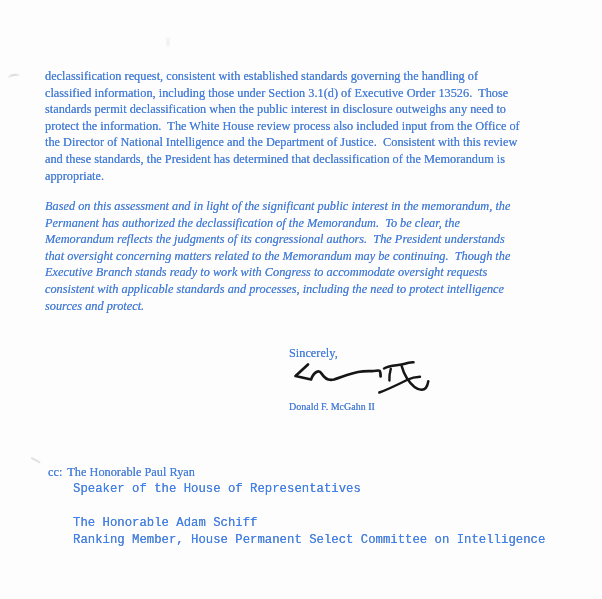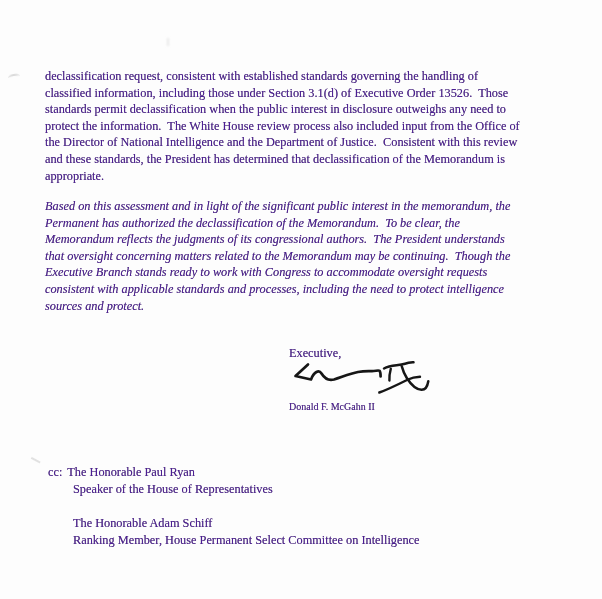--- a/index.html
+++ b/index.html
@@ -3,34 +3,34 @@
 <meta charset="utf-8">
 <title>Scanned Letter</title>
 <style>
   html,body{margin:0;padding:0;background:#e8e8e8;}
   .page{
     position:relative;
     width:602px;height:599px;
     background:#fdfdfd;
     overflow:hidden;
     font-family:"Liberation Serif","DejaVu Serif",serif;
-    color:#4c1d95;
+    color:#3b82f6;
   }
   .para{position:absolute;left:45px;font-size:12.3px;line-height:16.6px;}
   .ln{white-space:pre;text-shadow:0 0 .5px rgba(25,25,25,.55);}
   .p1{top:68px;}
   .p2{top:198px;font-style:italic;}
   .salutation{
     position:absolute;left:289px;top:345px;
     font-size:12.3px;line-height:16.6px;
   }
   .signature{position:absolute;left:288px;top:358px;}
   .signer{position:absolute;left:289px;top:399px;font-size:10px;line-height:16.2px;}
   .cc{position:absolute;left:48px;top:464px;font-size:12.3px;line-height:17px;}
-  .cc .indent{padding-left:25px;}
+  .cc .indent{padding-left:25px;font-family:Liberation Mono, monospace;}
   .cc-name{margin-left:5px;}
   .artifact{position:absolute;pointer-events:none;}
   .a1{left:8px;top:74px;width:12px;height:4px;border-top:2px solid #bdbdbd;
       border-radius:60%;transform:rotate(-10deg);opacity:.55;filter:blur(.6px);}
   .a2{left:30px;top:459px;width:10px;height:3px;border-top:2px solid #c6c6c6;
       transform:rotate(28deg);opacity:.5;filter:blur(.7px);}
   .a3{left:167px;top:38px;width:2px;height:8px;background:#d8d8d8;
       opacity:.55;filter:blur(.8px);}
   .sig-path{fill:none;stroke:#161616;stroke-linecap:round;stroke-linejoin:round;}
 </style>
@@ -56,21 +56,21 @@
   <div class="para p2">
     <div class="ln">Based on this assessment and in light of the significant public interest in the memorandum, the</div>
     <div class="ln">Permanent has authorized the declassification of the Memorandum.  To be clear, the</div>
     <div class="ln">Memorandum reflects the judgments of its congressional authors.  The President understands</div>
     <div class="ln">that oversight concerning matters related to the Memorandum may be continuing.  Though the</div>
     <div class="ln">Executive Branch stands ready to work with Congress to accommodate oversight requests</div>
     <div class="ln">consistent with applicable standards and processes, including the need to protect intelligence</div>
     <div class="ln">sources and protect.</div>
   </div>
 
-  <div class="salutation ln">Executive,</div>
+  <div class="salutation ln">Sincerely,</div>
 
   <svg class="signature" width="146" height="40" viewBox="0 0 146 40" aria-hidden="true">
     <path class="sig-path" stroke-width="2.7" d="M20,6.5 L7.5,18 L23,21.5
          C26,13.5 31,11.5 33.5,15.5
          C36,19.5 40.5,23 46,21.5
          C54,19 62,15.5 70,14
          C76,12.9 80,13.2 84,13.2
          C87.5,13.2 90.5,11.8 91.5,12.8
          C92.6,13.9 92.6,16.5 92.6,18.4"></path>
     <path class="sig-path" stroke-width="2.5" d="M96,10.5 C103,6.5 110,8 117,5.8 C120.5,4.7 123.5,4.5 125.5,4.3"></path>

